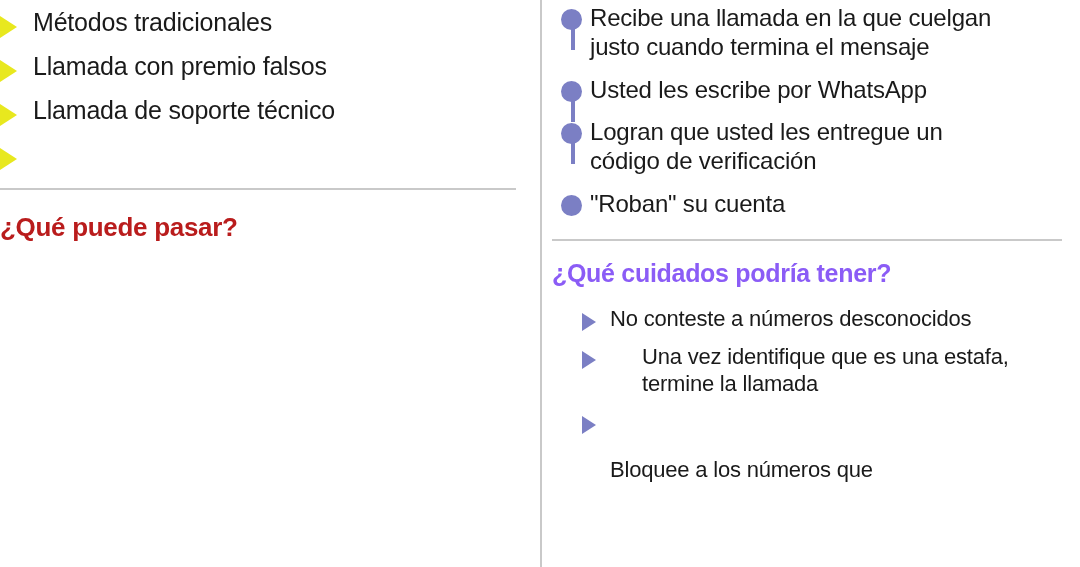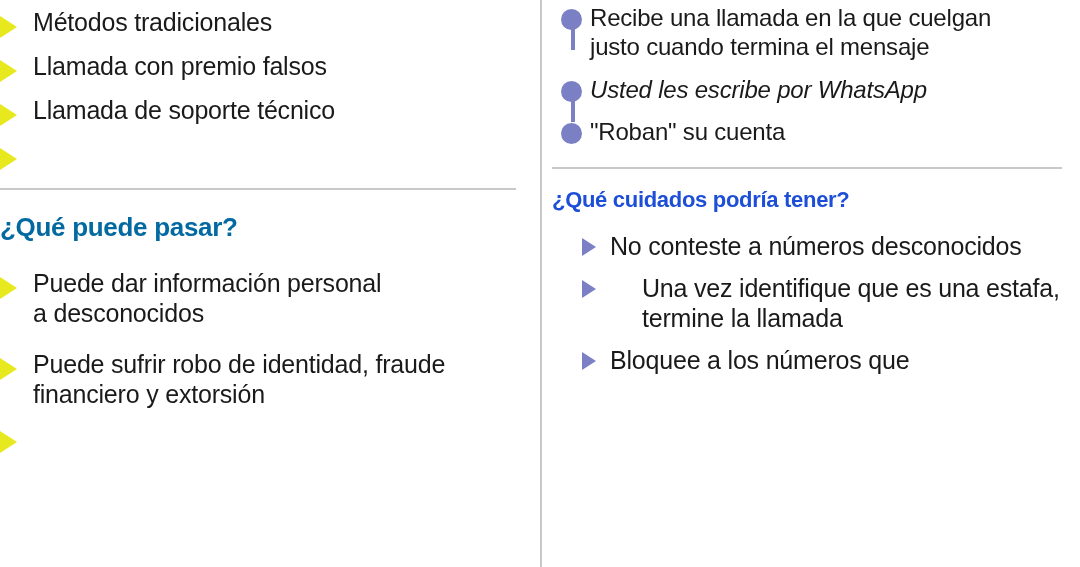--- a/index.html
+++ b/index.html
@@ -75,49 +75,49 @@
     width: 0;
     height: 0;
     border-top: 9px solid transparent;
     border-bottom: 9px solid transparent;
     border-left: 14px solid #7b7fc4;
     margin-top: 7px;
     margin-right: 14px;
     flex: 0 0 auto;
   }
   .tri-text-sm {
-    font-size: 25px;
+    font-size: 22px;
     line-height: 1.2;
     letter-spacing: -0.2px;
   }
 
   
   .hr {
     height: 2px;
     background: #c9c9c9;
     border: 0;
     margin: 0;
   }
   .hr-left { width: 516px; margin: 18px 0 22px 0; }
   .hr-right { width: 510px; margin: 20px 0 18px 0; }
 
   
   h2.section-title {
     font-size: 26px;
     font-weight: bold;
     margin: 0 0 26px 0;
     letter-spacing: -0.3px;
-    color: #0369a1;
+    color: #b91c1c;
   }
   h2.section-title-right {
-    font-size: 22px;
+    font-size: 25px;
     font-weight: bold;
     margin: 0 0 18px 0;
     letter-spacing: -0.3px;
-    color: #1d4ed8;
+    color: #8b5cf6;
   }
 
   
   .timeline {
     position: relative;
     padding-left: 0;
     margin: 0;
   }
   .tl-item {
     display: flex;
@@ -182,56 +182,48 @@
       </li>
       <li class="tri-item">
         <span class="tri-bullet"></span>
       </li>
     </ul>
 
     <hr class="hr hr-left">
 
     <h2 class="section-title">¿Qué puede pasar?</h2>
 
-    <ul class="tri-list">
-      <li class="tri-item" style="margin-bottom:22px;">
-        <span class="tri-bullet"></span>
-        <span class="tri-text" style="white-space:pre-line;">Puede dar información personal
-a desconocidos</span>
-      </li>
-      <li class="tri-item" style="margin-bottom:14px;">
-        <span class="tri-bullet"></span>
-        <span class="tri-text" style="white-space:pre-line;">Puede sufrir robo de identidad, fraude
-financiero y extorsión</span>
-      </li>
-      <li class="tri-item" style="margin-bottom:0;">
-        <span class="tri-bullet" style="border-left-color:#e8e81e;"></span>
-        <span class="tri-text"></span>
-      </li>
-    </ul>
 
   </div>
 
   <div class="col col-right">
 
     <div class="timeline" style="padding-top:4px;">
       <div class="tl-item">
         <div class="tl-dotwrap">
           <span class="tl-line"></span>
           <span class="tl-dot"></span>
         </div>
         <div class="tl-text" style="white-space:pre-line;">Recibe una llamada en la que cuelgan
 justo cuando termina el mensaje</div>
       </div>
       <div class="tl-item">
         <div class="tl-dotwrap">
           <span class="tl-line"></span>
           <span class="tl-dot"></span>
         </div>
-        <div class="tl-text" style="white-space:pre-line;font-style:italic;">Usted les escribe por WhatsApp</div>
+        <div class="tl-text" style="white-space:pre-line;">Usted les escribe por WhatsApp</div>
+      </div>
+      <div class="tl-item">
+        <div class="tl-dotwrap">
+          <span class="tl-line"></span>
+          <span class="tl-dot"></span>
+        </div>
+        <div class="tl-text" style="white-space:pre-line;">Logran que usted les entregue un
+código de verificación</div>
       </div>
       <div class="tl-item">
         <div class="tl-dotwrap">
 
           <span class="tl-dot"></span>
         </div>
         <div class="tl-text" style="white-space:pre-line;">"Roban" su cuenta</div>
       </div>
     </div>
 
@@ -244,19 +236,19 @@
         <span class="tri-bullet tri-bullet-sm"></span>
         <span class="tri-text tri-text-sm" style="white-space:pre-line;">No conteste a números desconocidos</span>
       </li>
       <li class="tri-item tri-item-sm">
         <span class="tri-bullet tri-bullet-sm"></span>
         <span class="tri-text tri-text-sm" style="white-space:pre-line;margin-left:32px;">Una vez identifique que es una estafa,
 termine la llamada</span>
       </li>
       <li class="tri-item tri-item-sm">
         <span class="tri-bullet tri-bullet-sm"></span>
-        <span class="tri-text tri-text-sm" style="white-space:pre-line;">Bloquee a los números que</span>
+        <span class="tri-text tri-text-sm" style="white-space:pre-line;margin-top:48px;">Bloquee a los números que</span>
       </li>
     </ul>
 
   </div>
 
 </div>
 
 </body></html>

